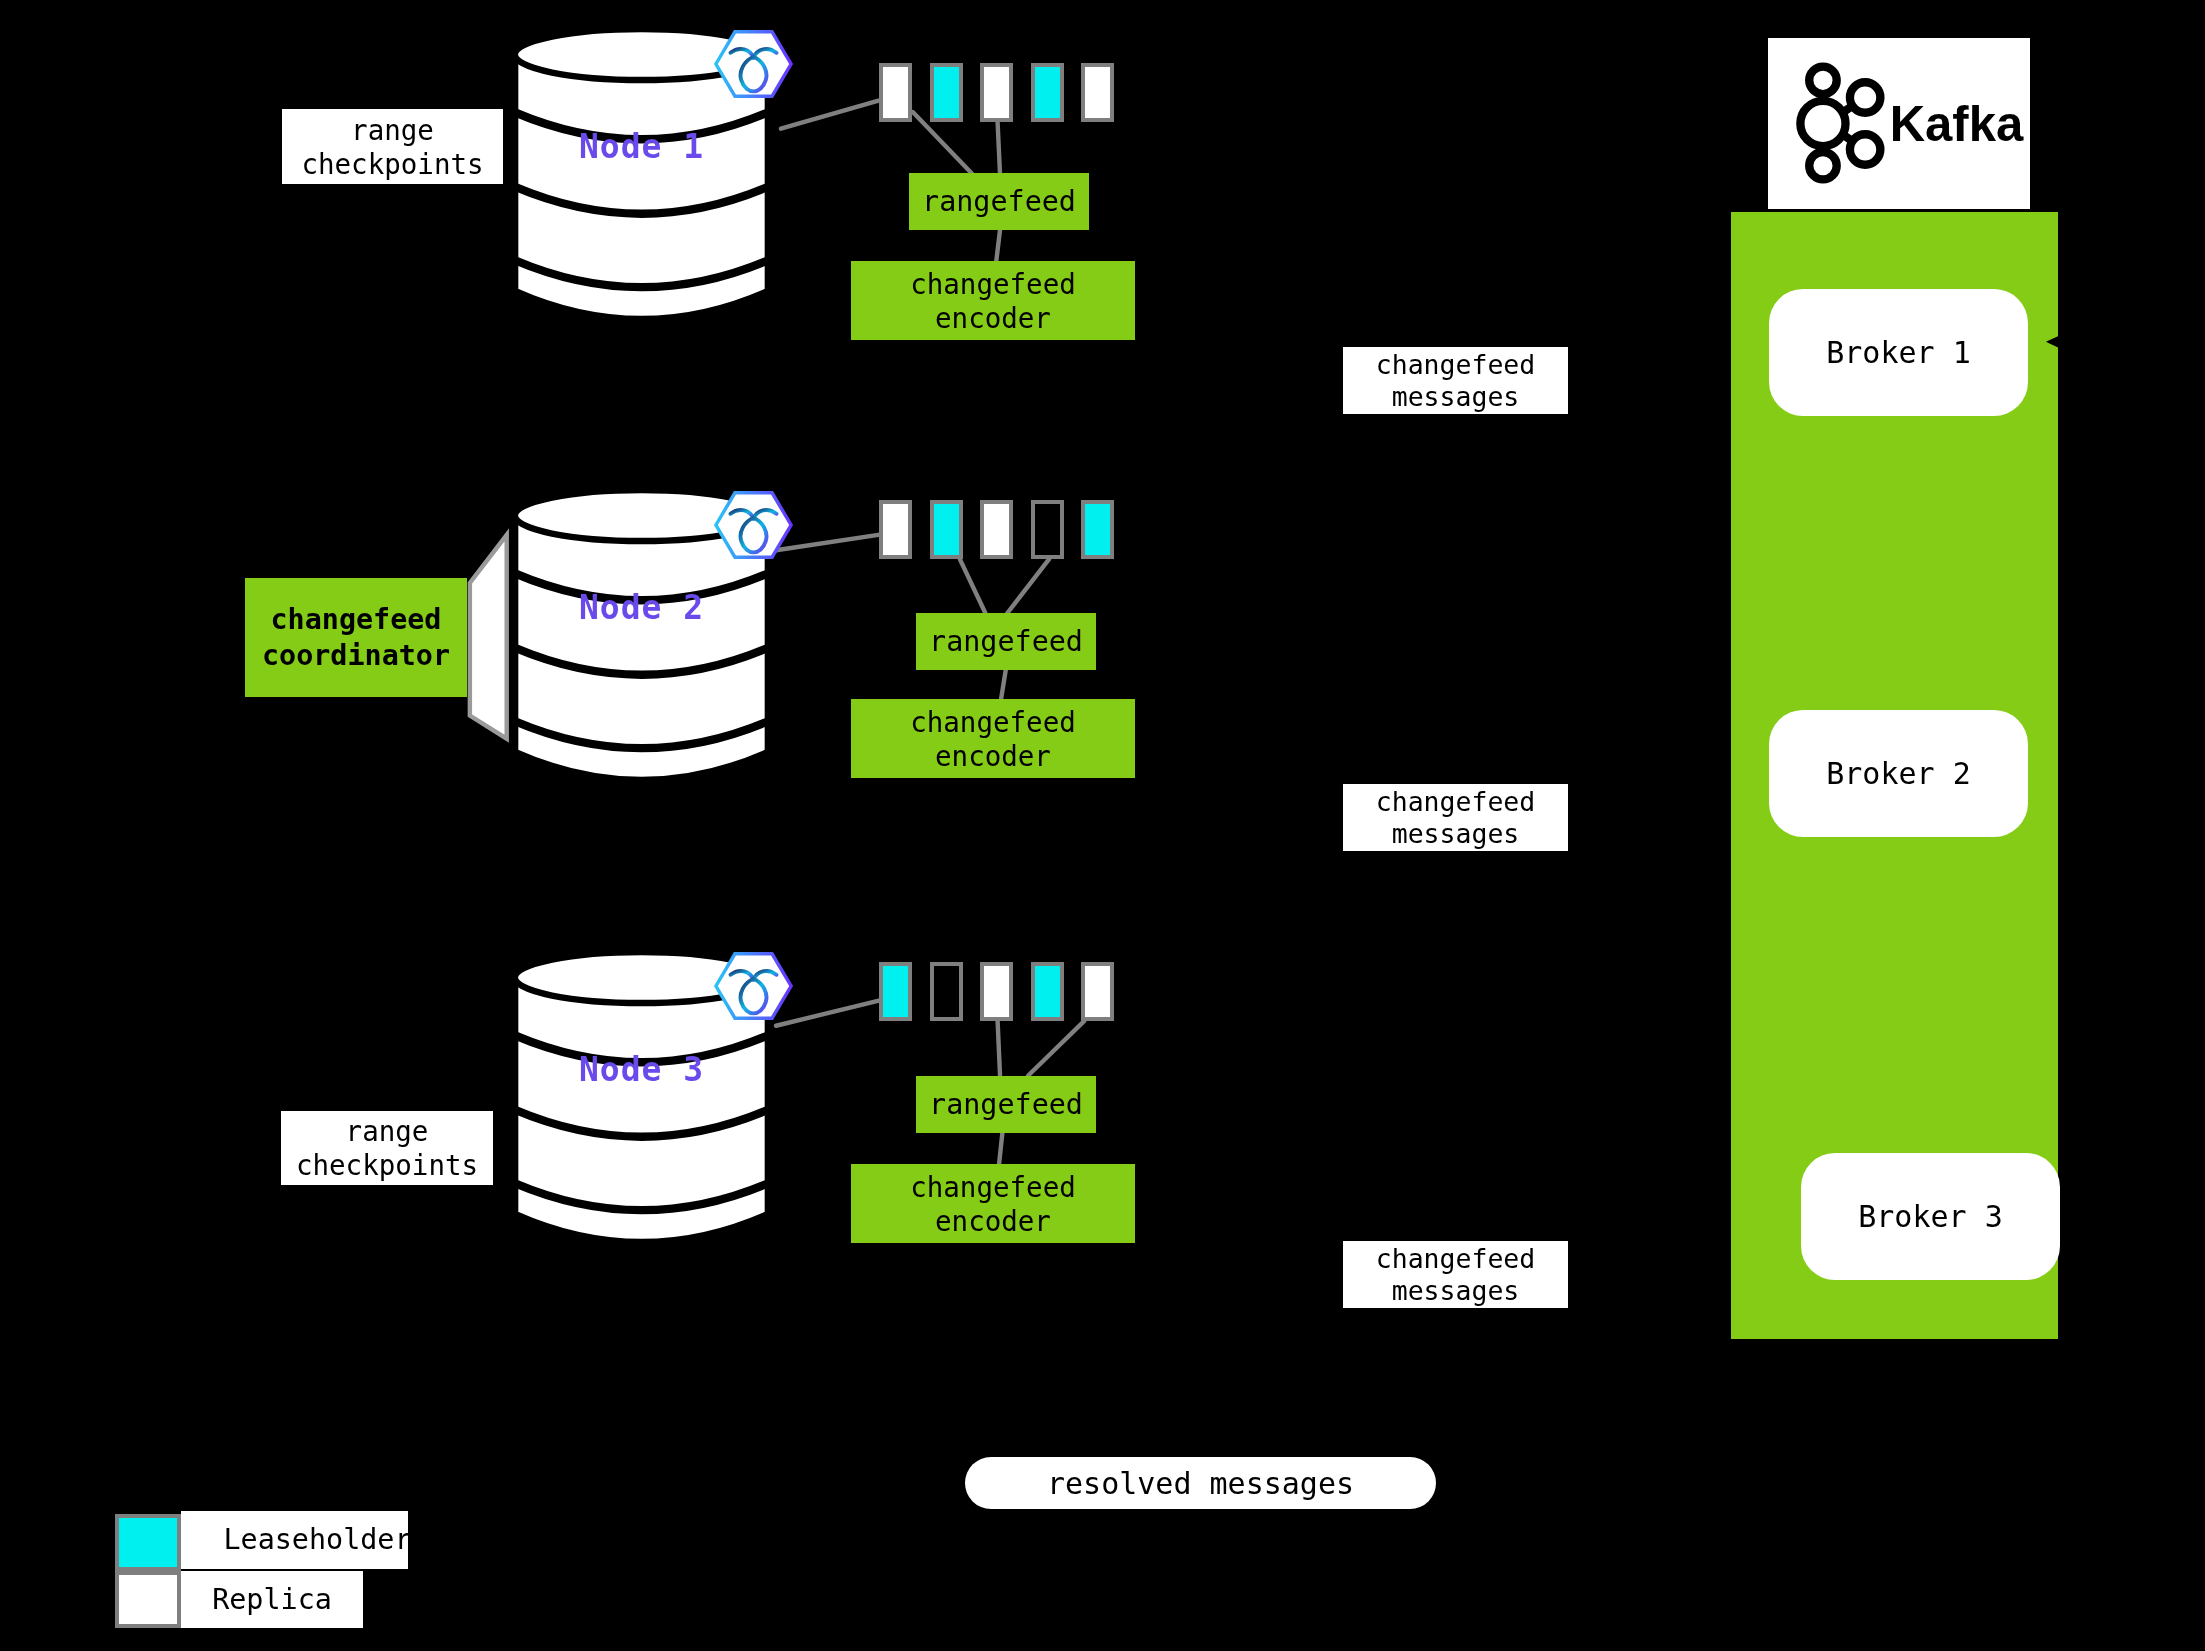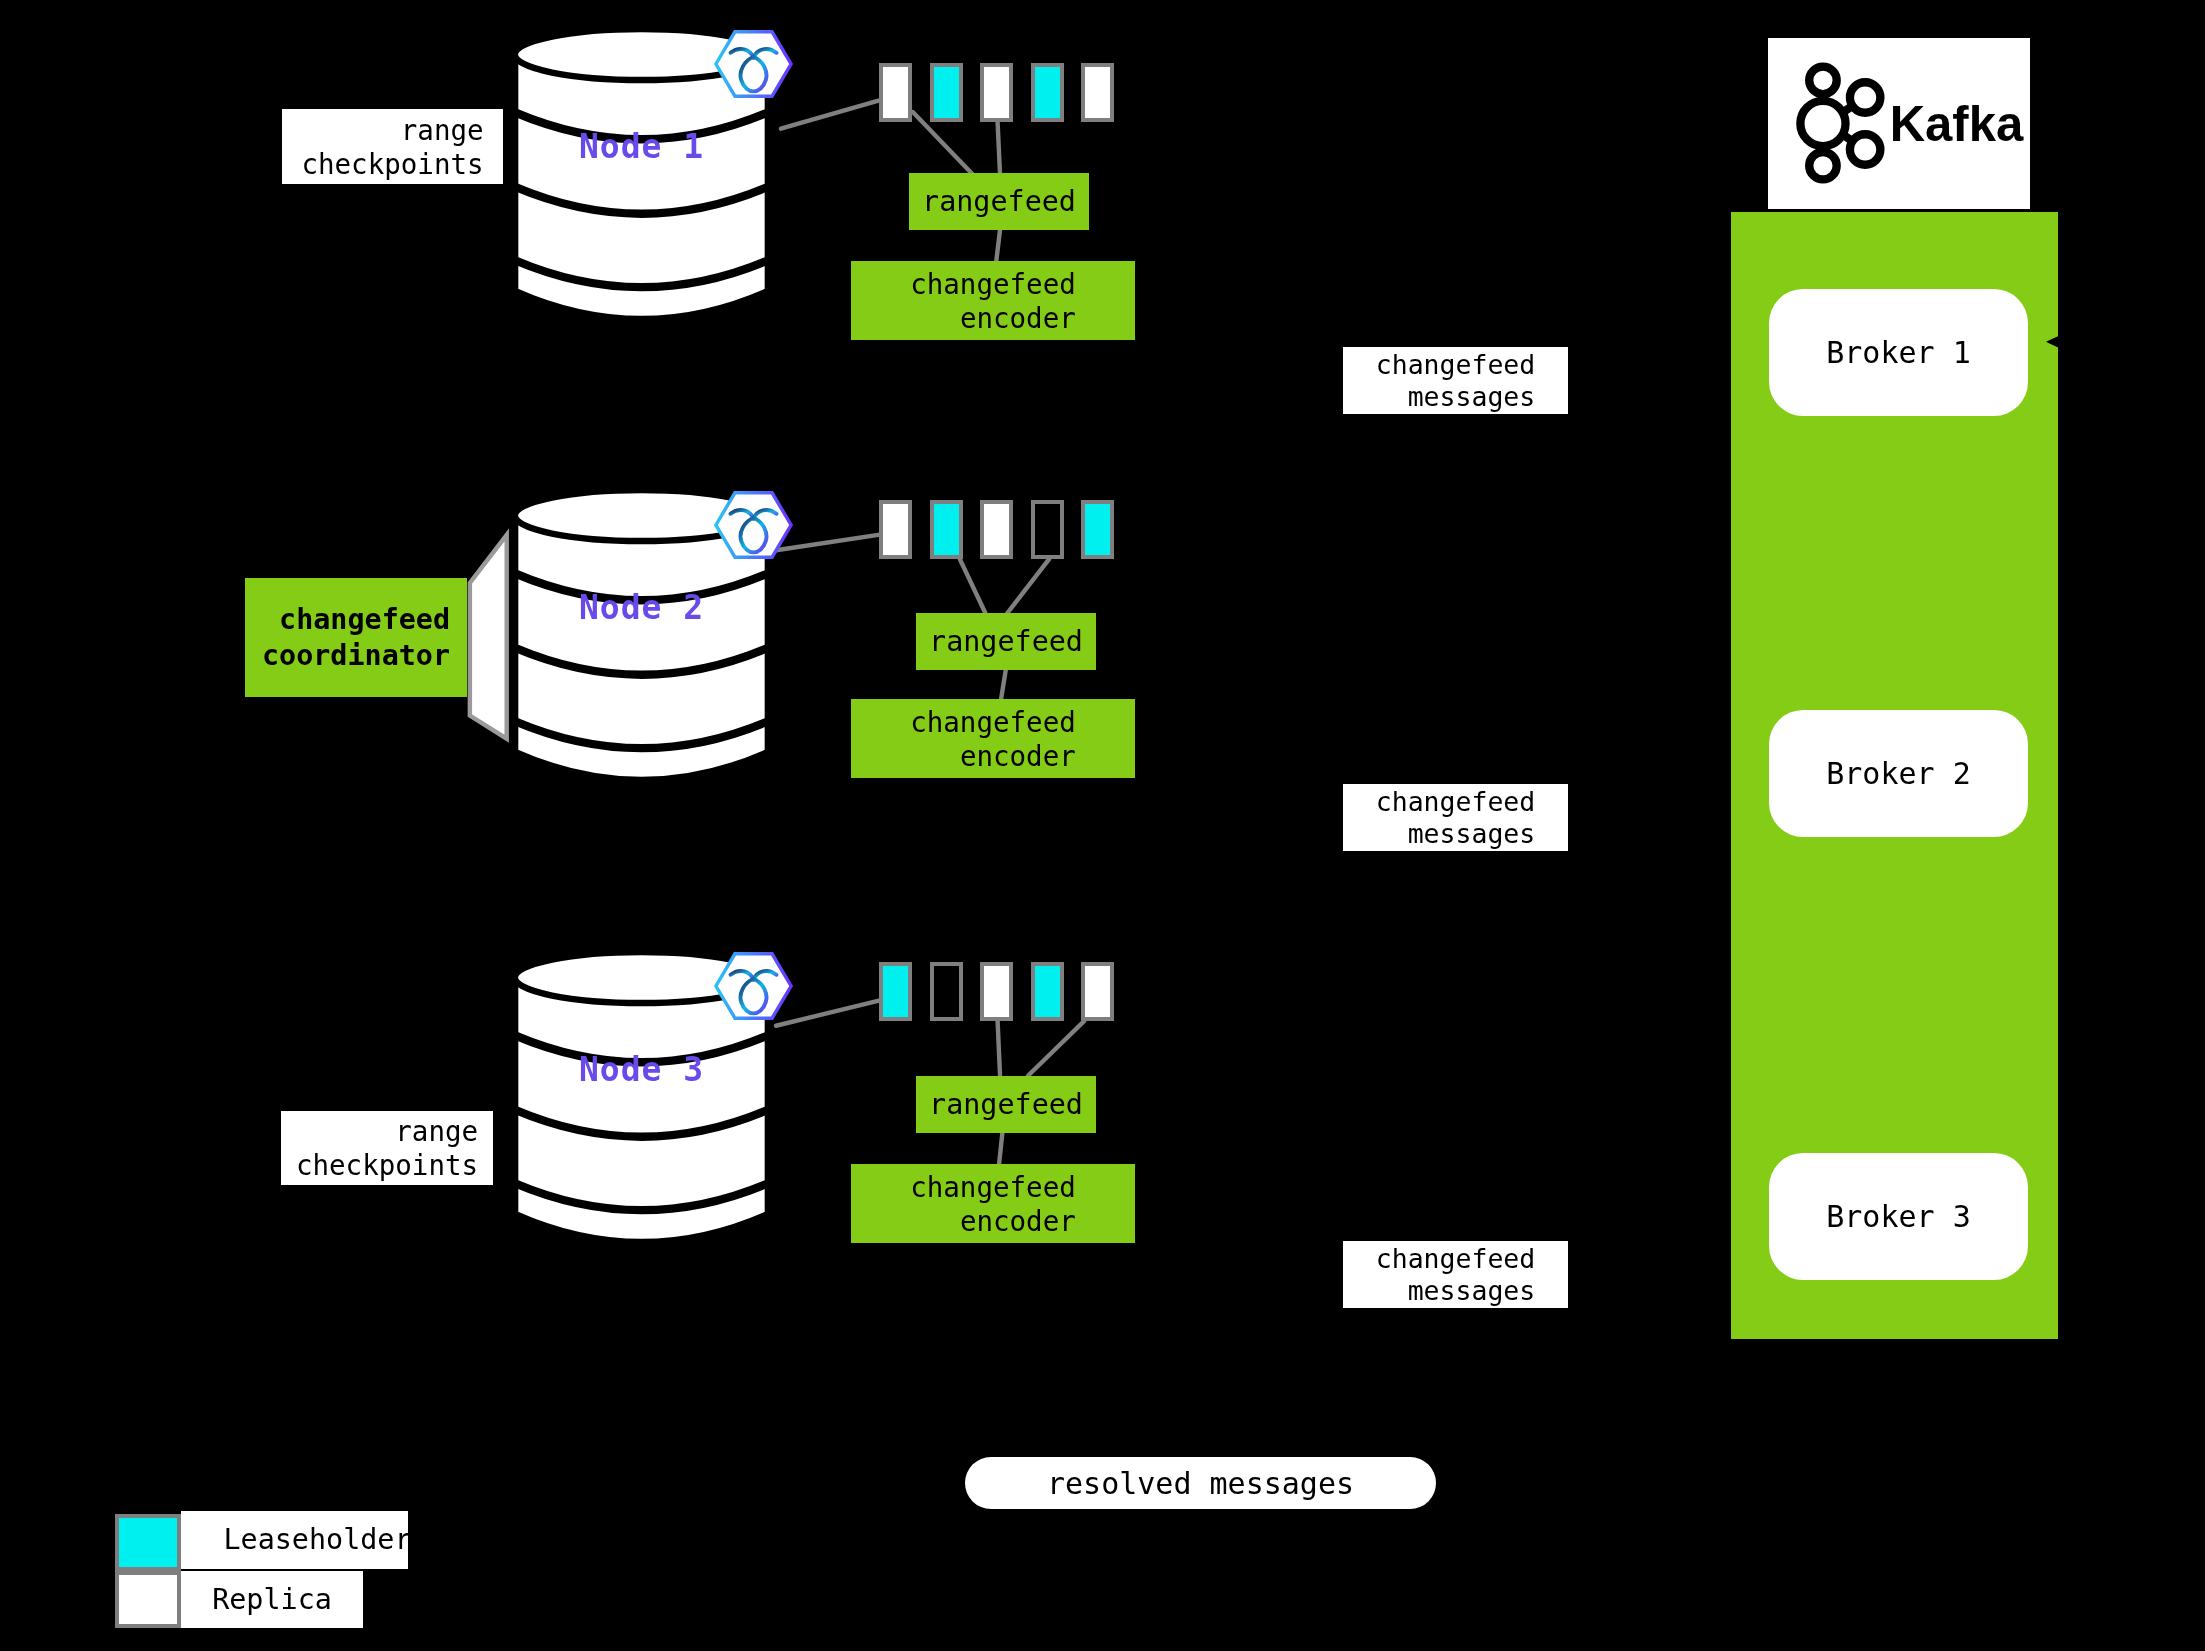--- a/index.html
+++ b/index.html
@@ -1,19 +1,19 @@
 <!DOCTYPE html>
 <html style="font-size:7.8px"><head>
 <meta charset="utf-8">
 <style>
   html,body{margin:0;padding:0;background:#000;}
   #stage{position:relative;width:2205px;height:1652px;background:#000;overflow:hidden;
          font-family:"DejaVu Sans Mono",monospace;}
   .abs{position:absolute;}
-  .lbl{display:flex;align-items:center;justify-content:center;text-align:right;
+  .lbl{display:flex;align-items:center;justify-content:center;text-align:center;
        white-space:pre-line;color:#000;box-sizing:border-box;}
   .white-box{background:#fff;}
   .gray-box{background:#84cc16;}
   .f54{font-size:26.5px;line-height:32px;}
   .f56{font-size:27.5px;line-height:34px;}
   .f58{font-size:28.4px;line-height:36px;}
   .bold{font-weight:bold;}
   .node-name{position:absolute;width:263px;text-align:center;color:#6B4AEC;
              font-size:33px;font-weight:bold;letter-spacing:1px;}
   .range-sq{position:absolute;width:33px;height:59px;border:4.4px solid #7F7F7F;box-sizing:border-box;}
@@ -199,21 +199,21 @@
       <line x1="112" y1="114" x2="112" y2="128"></line>
       <line x1="112" y1="220" x2="112" y2="232"></line>
       <line x1="147" y1="155" x2="172" y2="138"></line>
       <line x1="147" y1="193" x2="172" y2="210"></line>
     </g>
     <text x="248" y="210" font-family="Liberation Sans, sans-serif" font-weight="bold" font-size="100" fill="#000">Kafka</text>
   </svg>
 
   <div class="broker" style="top:289px;">Broker 1</div>
   <div class="broker" style="top:710px;">Broker 2</div>
-  <div class="broker" style="top:1153px;">Broker 3</div>
+  <div class="broker" style="top:1153px;margin-left:32px;">Broker 3</div>
 
   <svg class="abs" style="left:2040px;top:331px;" width="24.5" height="21.6" viewBox="0 0 50 44">
     <polygon points="12,22 40,9 40,35" fill="#000"></polygon>
   </svg>
 
   <div class="abs lbl white-box" style="left:965px;top:1457px;width:471px;height:52px;border-radius:26px;font-size:30px;">resolved messages</div>
 
   <div class="legend-sq range-leaseholder" style="top:1514px;"></div>
   <div class="legend-sq range-replica" style="top:1571px;"></div>
   <div class="abs lbl white-box f58" style="left:181px;top:1511px;width:227px;height:58px;padding-left:46px;">Leaseholder</div>

